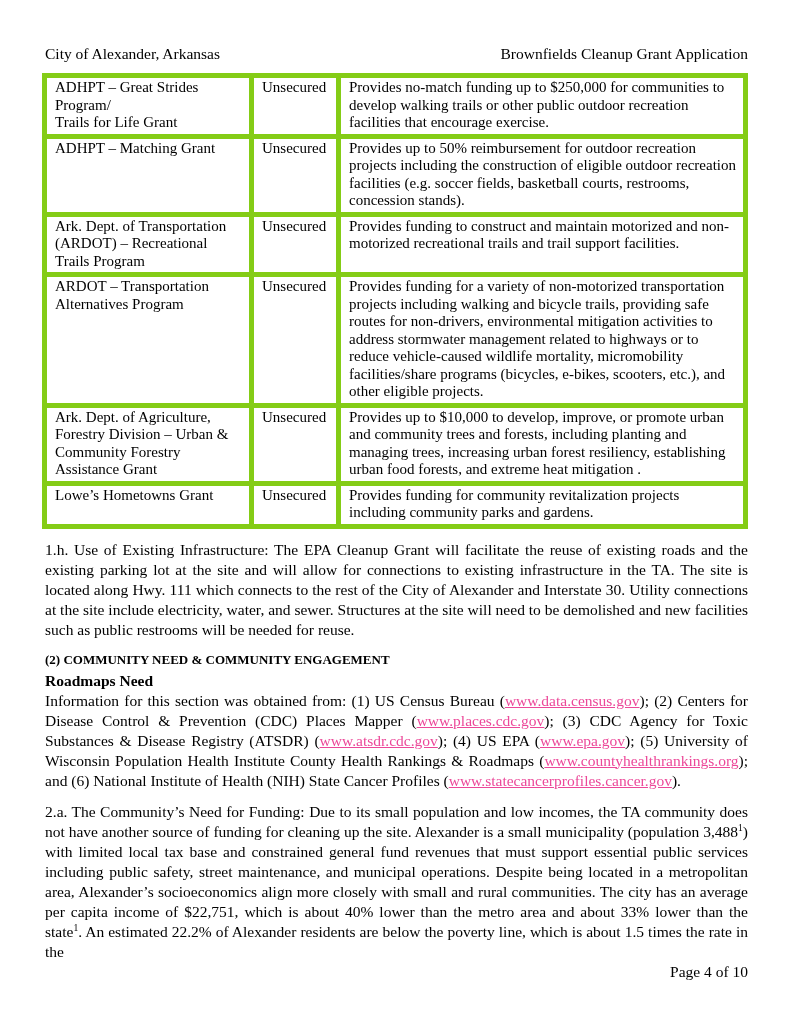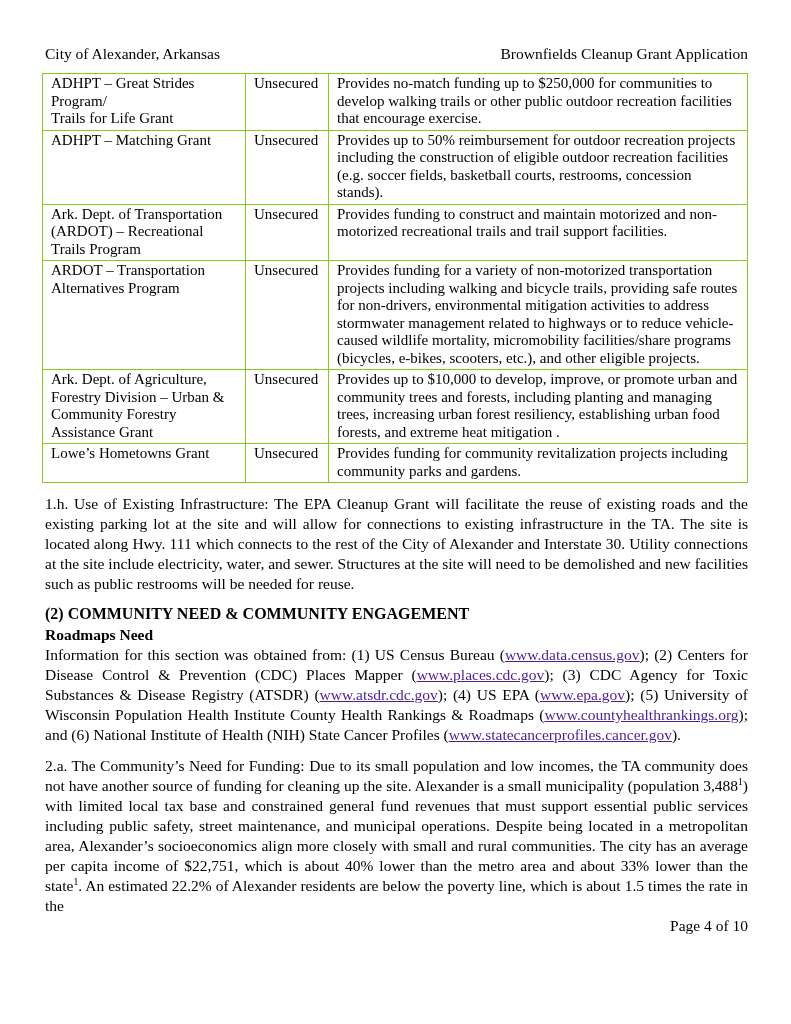--- a/index.html
+++ b/index.html
@@ -22,42 +22,42 @@
   }
   table.grants-table {
     border-collapse: collapse;
     width: 706px;
     margin-left: -3px;
     font-size: 15px;
     line-height: 17.5px;
     table-layout: fixed;
   }
   table.grants-table td {
-    border: 1px solid #84cc16;
+    border: 5px solid #84cc16;
     vertical-align: top;
     padding: 1px 6px 2px 8px;
   }
   td.col-program { width: 188px; white-space: pre-line; }
   td.col-status  { width: 68px; }
   td.col-desc    { }
   .para {
     margin: 0;
     line-height: 20px;
     text-align: justify;
   }
   .mt-table { margin-top: 8px; }
   .mt-para  { margin-top: 11px; }
   .underline { }
   .link {
-    color: #4c1d95;
+    color: #ec4899;
     text-decoration: underline;
     cursor: pointer;
   }
   .section-heading {
-    font-size: 16px;
+    font-size: 13px;
     font-weight: bold;
     margin: 9px 0 0 0;
     line-height: 21px;
   }
   .sub-heading {
     font-size: 15.5px;
     font-weight: bold;
     margin: 0;
     line-height: 21px;
   }

